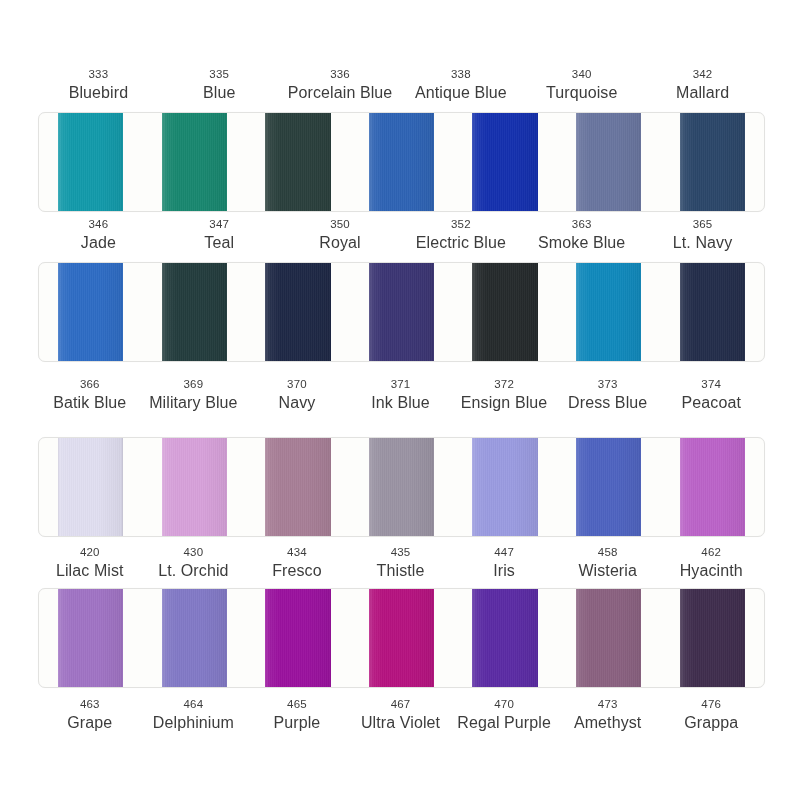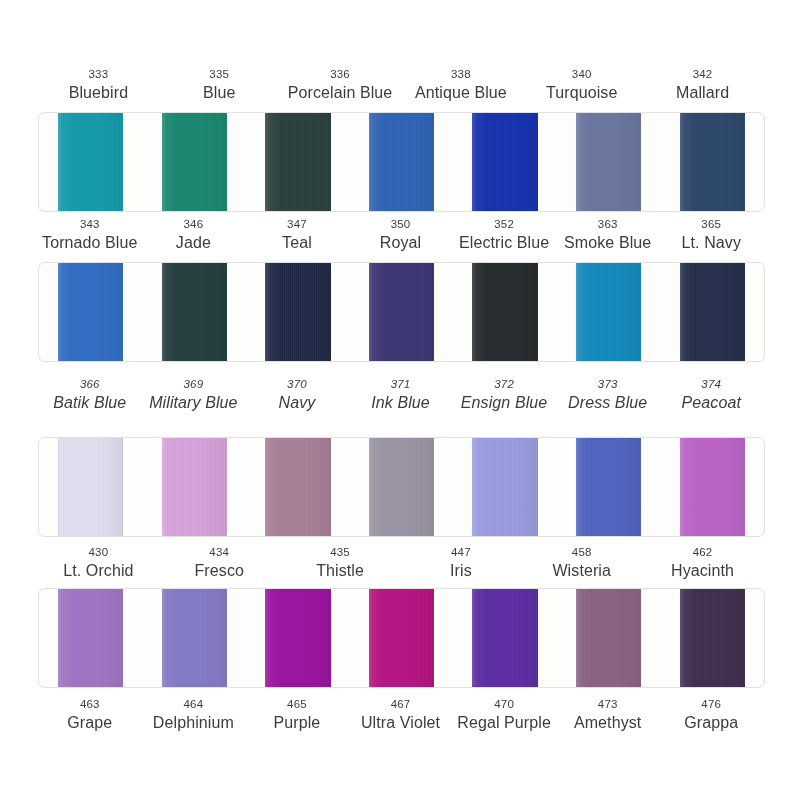--- a/index.html
+++ b/index.html
@@ -150,24 +150,20 @@
         </div>
         <div class="label-cell">
           <span class="label-code">342</span>
           <span class="label-name">Mallard</span>
         </div>
       </div>
     </div>
     <div class="block" style="top: 216px;">
       <div class="label-row">
         <div class="label-cell">
-          <span class="label-code">343</span>
-          <span class="label-name">Tornado Blue</span>
-        </div>
-        <div class="label-cell">
           <span class="label-code">346</span>
           <span class="label-name">Jade</span>
         </div>
         <div class="label-cell">
           <span class="label-code">347</span>
           <span class="label-name">Teal</span>
         </div>
         <div class="label-cell">
           <span class="label-code">350</span>
           <span class="label-name">Royal</span>
@@ -179,21 +175,21 @@
         <div class="label-cell">
           <span class="label-code">363</span>
           <span class="label-name">Smoke Blue</span>
         </div>
         <div class="label-cell">
           <span class="label-code">365</span>
           <span class="label-name">Lt. Navy</span>
         </div>
       </div>
     </div>
-    <div class="block" style="top: 376px; font-style: italic;">
+    <div class="block" style="top: 376px;">
       <div class="label-row">
         <div class="label-cell">
           <span class="label-code">366</span>
           <span class="label-name">Batik Blue</span>
         </div>
         <div class="label-cell">
           <span class="label-code">369</span>
           <span class="label-name">Military Blue</span>
         </div>
         <div class="label-cell">
@@ -214,20 +210,24 @@
         </div>
         <div class="label-cell">
           <span class="label-code">374</span>
           <span class="label-name">Peacoat</span>
         </div>
       </div>
     </div>
     <div class="block" style="top: 544px;">
       <div class="label-row">
         <div class="label-cell">
+          <span class="label-code">420</span>
+          <span class="label-name">Lilac Mist</span>
+        </div>
+        <div class="label-cell">
           <span class="label-code">430</span>
           <span class="label-name">Lt. Orchid</span>
         </div>
         <div class="label-cell">
           <span class="label-code">434</span>
           <span class="label-name">Fresco</span>
         </div>
         <div class="label-cell">
           <span class="label-code">435</span>
           <span class="label-name">Thistle</span>

